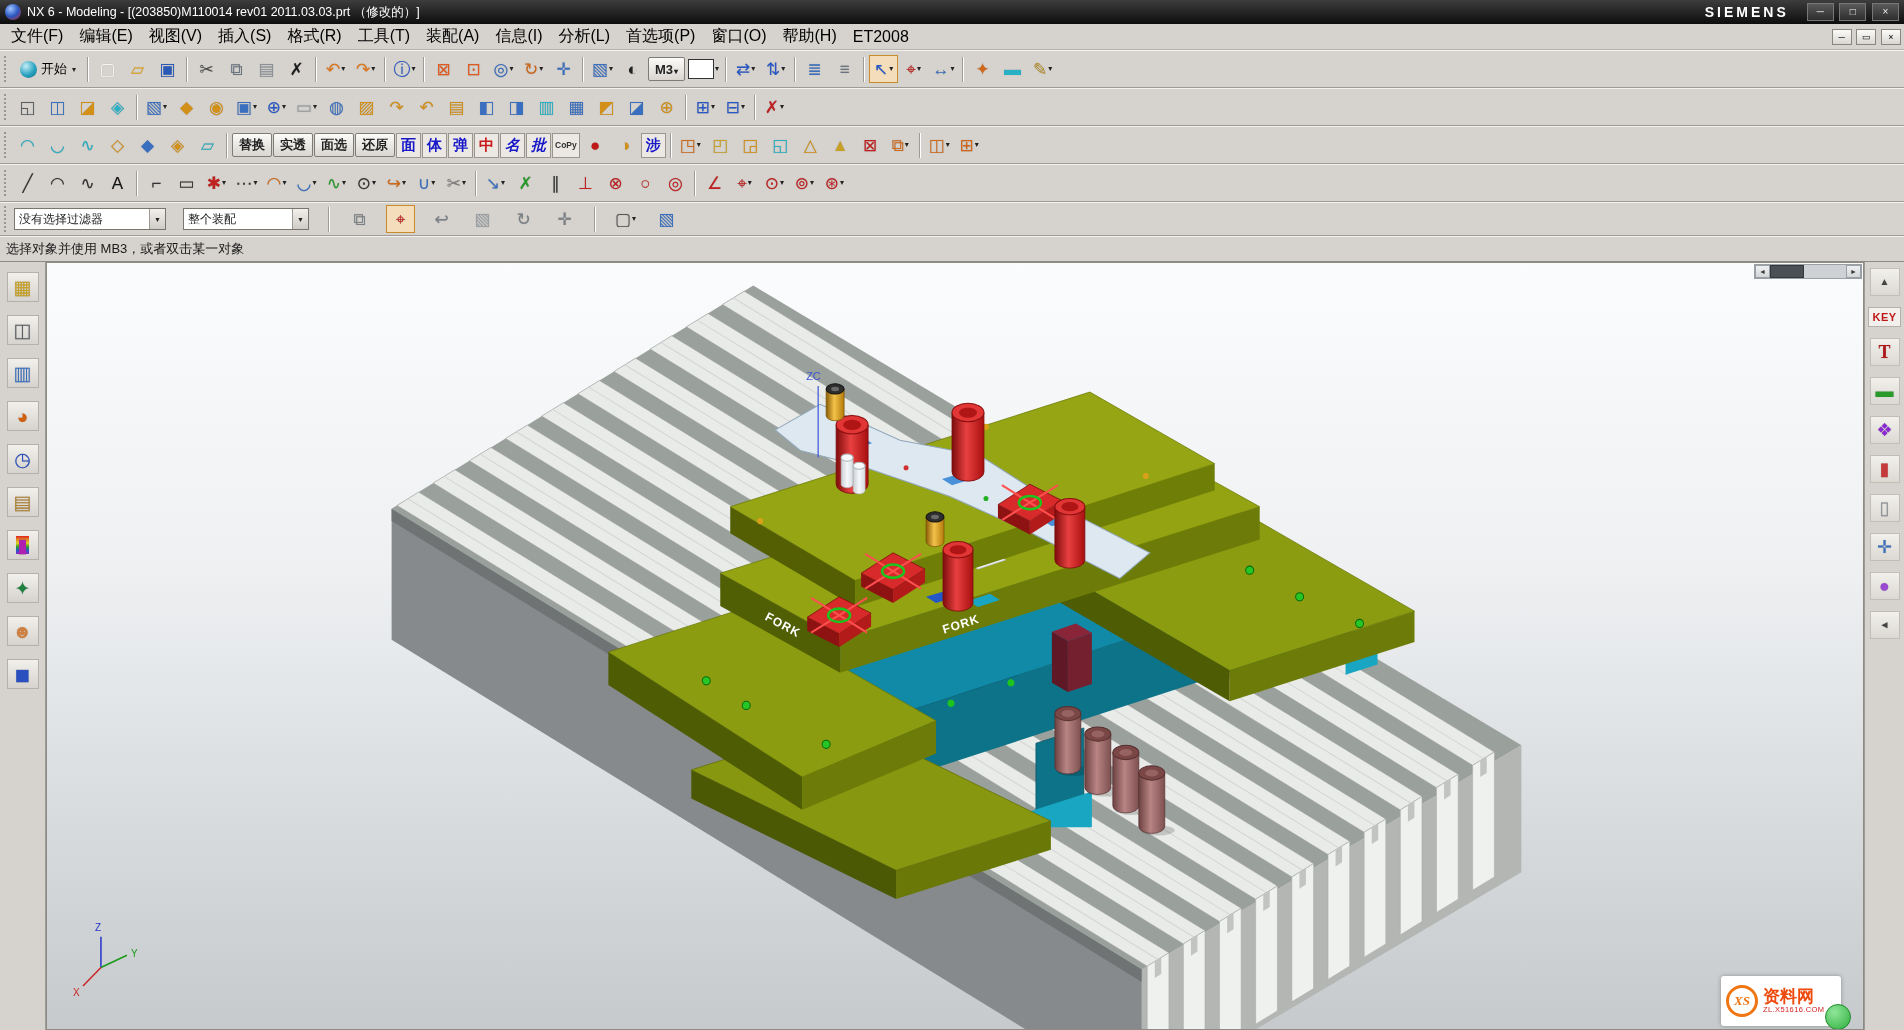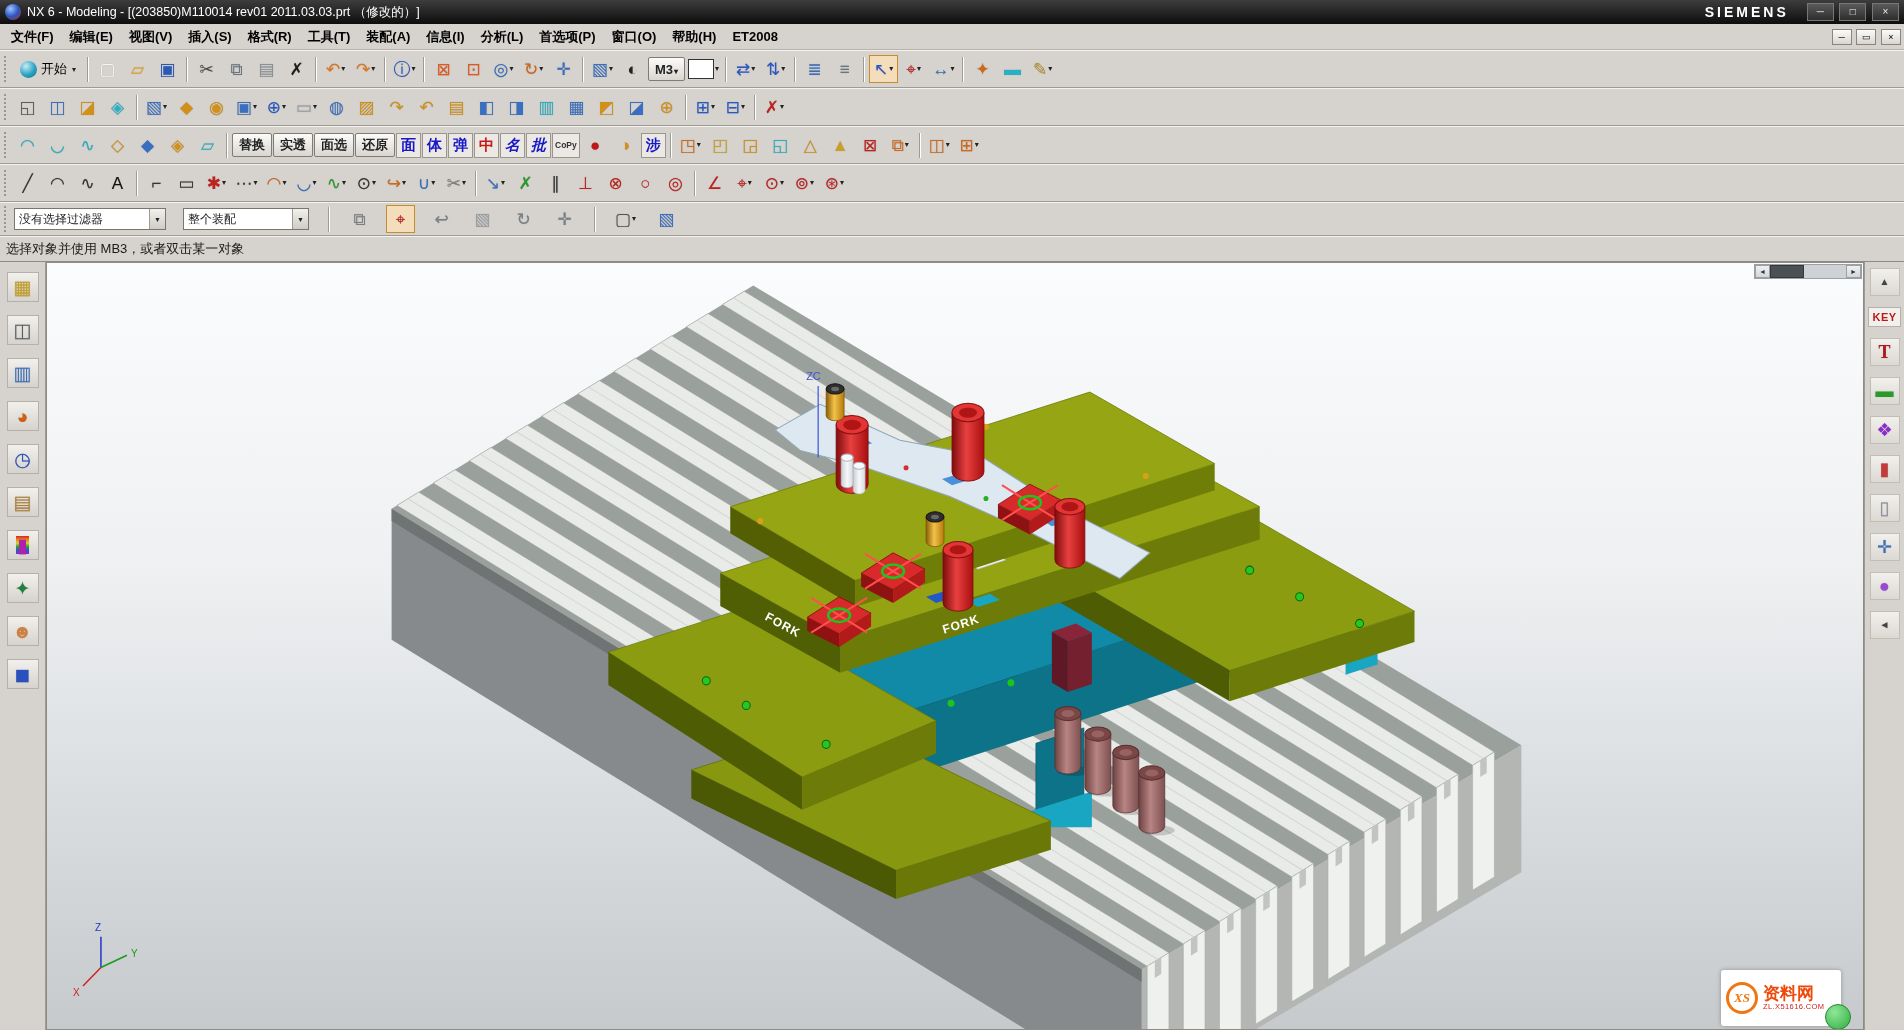--- a/index.html
+++ b/index.html
@@ -16,21 +16,21 @@
   .title-text { font-size:12.5px; white-space:nowrap; }
   .spacer { flex:1; }
   .brand { font-weight:700; letter-spacing:3px; font-size:14px; margin-right:10px; }
   .win-controls button { width:27px; height:18px; background:linear-gradient(#5a5a5a,#2e2e2e);
               border:1px solid #777; color:#eee; font-size:10px; line-height:1; margin-left:2px; }
 
   
   .menubar { height:26px; flex:0 0 26px; background:#d6d3ce; display:flex; align-items:center;
              padding:0 3px; border-bottom:1px solid #b7b3ac; }
   .menus { display:flex; }
-  .menu-item { padding:3px 8px; font-size:13px; background:transparent; border:none; cursor:default;font-weight:bold; }
+  .menu-item { padding:3px 8px; font-size:16px; background:transparent; border:none; cursor:default; }
   .mdi button { width:20px; height:16px; font-size:9px; line-height:1; background:linear-gradient(#fbfbf9,#d9d6d0);
                 border:1px solid #8a867e; margin-left:1px; }
 
   
   .toolbar { display:flex; align-items:center; gap:1px; padding:1px 3px; background:#d6d3ce;
              border-top:1px solid #f4f2ee; border-bottom:1px solid #9e9a94; min-height:38px; }
   .grip { width:4px; height:26px; border-left:2px dotted #9a968e; margin:0 4px 0 1px; }
   .tb-ico { position:relative; min-width:29px; height:28px; display:inline-flex; align-items:center;
             justify-content:center; background:transparent; border:1px solid transparent;
             font-size:17px; line-height:1; padding:0 1px; cursor:default; }
@@ -83,21 +83,21 @@
   .viewport { flex:1; position:relative; overflow:hidden; border:1px solid #8e8a84;
               background:linear-gradient(180deg, #fbfcfd 0%, #eef0f2 40%, #c6cacd 100%); }
   .viewport svg { position:absolute; inset:0; width:100%; height:100%; }
 
   .h-scroll { position:absolute; top:1px; right:1px; width:108px; height:15px; display:flex;
               background:#cfd2d5; border:1px solid #9aa0a6; }
   .h-scroll button { width:15px; height:100%; font-size:7px; line-height:1; padding:0;
               background:linear-gradient(#eef0f1,#d4d7d9); border:1px solid #9aa0a6; color:#333; }
   .h-thumb { width:34px; height:100%; background:#4b5055; border:1px solid #33383c; }
 
-  .watermark { position:absolute; right:22px; bottom:3px; width:120px; height:56px; background:#fff;
+  .watermark { position:absolute; right:22px; bottom:3px; width:120px; height:50px; background:#fff;
                border-radius:3px; box-shadow:0 0 4px rgba(0,0,0,.3); display:flex; align-items:center;
                gap:5px; padding:3px 5px; }
   .wm-logo { width:32px; height:32px; border-radius:50%; border:3px solid #ef7612; color:#ef7612;
              font:italic 700 13px "Liberation Serif",serif; display:flex; align-items:center;
              justify-content:center; flex:0 0 32px; }
   .wm-col { display:flex; flex-direction:column; line-height:1.1; }
   .wm-brand { font-size:17px; font-weight:700; color:#ee4a0c; }
   .wm-url { font-size:7.5px; color:#d02020; letter-spacing:.4px; }
   .qq-dot { position:absolute; right:-10px; bottom:-4px; width:26px; height:26px; border-radius:50%;
             background:radial-gradient(circle at 35% 30%, #8fe69a, #2fae3c); border:1px solid #1d8a2a; }

